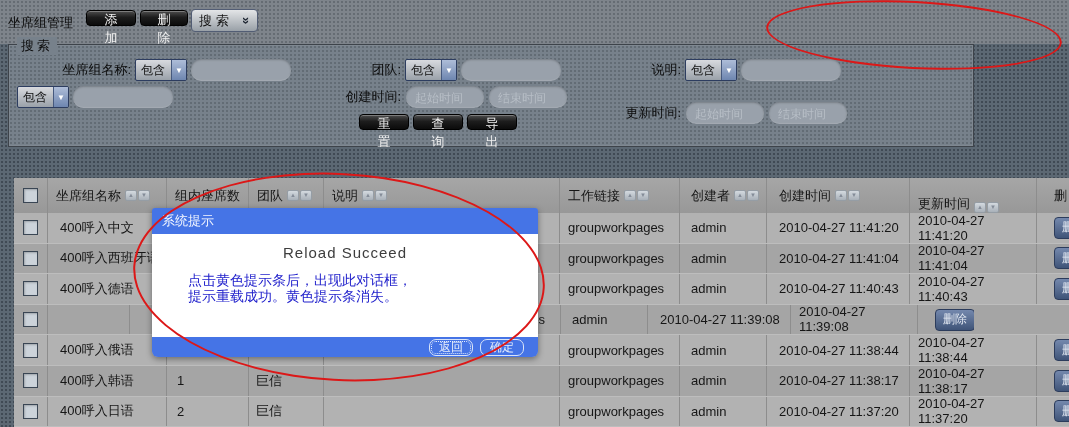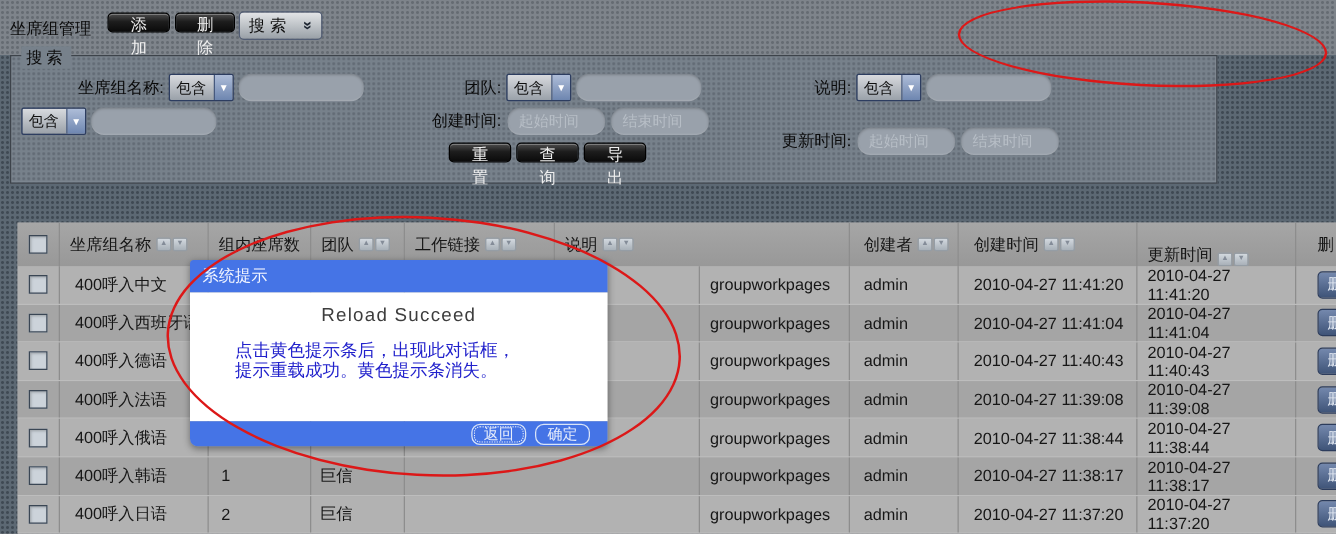--- a/index.html
+++ b/index.html
@@ -107,21 +107,21 @@
     width:15px; height:15px; border:1px solid #3a4654; background:#ccd3da;
     box-shadow:inset 1px 1px 2px rgba(0,0,0,.22); cursor:pointer; flex:none;
   }
   .row-del-btn{
     margin-left:0; width:40px; height:22px; border-radius:4px; cursor:pointer;
     background:linear-gradient(180deg,#7488ad,#3f5478); border:1px solid #2c3c5c;
     color:#e2e8f2; font-size:12px; font-family:inherit; flex:none;
   }
   
   .modal{
-    position:absolute; left:152px; top:208px; width:334px; height:149px;
+    position:absolute; left:152px; top:208px; width:386px; height:149px;
     border-radius:3px 3px 6px 6px; box-shadow:0 2px 6px rgba(0,0,0,.4); z-index:5;
   }
   .modal-title{
     height:26px; background:var(--modal-blue,#4574e6); border-radius:3px 3px 0 0;
     display:flex; align-items:center; padding-left:10px; cursor:move;
   }
   .modal-title span{ color:#f4f7ff; font-size:13px; }
   .modal-body{ height:103px; background:#fff; }
   .modal-heading{
     padding-top:10px; text-align:center; font-size:15px; letter-spacing:1px; color:#3d3d3d;
@@ -228,27 +228,27 @@
         <span class="sic">▼</span>
       </div>
       <div class="cell c2">
         <span class="hlabel">组内座席数</span>
       </div>
       <div class="cell c3">
         <span class="hlabel">团队</span>
         <span class="sic">▲</span>
         <span class="sic">▼</span>
       </div>
+      <div class="cell c4">
+        <span class="hlabel">说明</span>
+        <span class="sic">▲</span>
+        <span class="sic">▼</span>
+      </div>
       <div class="cell c5">
         <span class="hlabel">工作链接</span>
-        <span class="sic">▲</span>
-        <span class="sic">▼</span>
-      </div>
-      <div class="cell c4">
-        <span class="hlabel">说明</span>
         <span class="sic">▲</span>
         <span class="sic">▼</span>
       </div>
       <div class="cell c6">
         <span class="hlabel">创建者</span>
         <span class="sic">▲</span>
         <span class="sic">▼</span>
       </div>
       <div class="cell c7">
         <span class="hlabel">创建时间</span>
@@ -310,21 +310,20 @@
         <div class="cell c7">2010-04-27 11:40:43</div>
         <div class="cell c8">2010-04-27 11:40:43</div>
         <div class="cell c9">
           <button class="row-del-btn">删除</button>
         </div>
       </div>
       <div class="trow even">
         <div class="cell c0">
           <span class="cb"></span>
         </div>
-        <div class="cell c1">400呼入法语</div>
         <div class="cell c2"></div>
         <div class="cell c3"></div>
         <div class="cell c4"></div>
         <div class="cell c5">groupworkpages</div>
         <div class="cell c6">admin</div>
         <div class="cell c7">2010-04-27 11:39:08</div>
         <div class="cell c8">2010-04-27 11:39:08</div>
         <div class="cell c9">
           <button class="row-del-btn">删除</button>
         </div>

